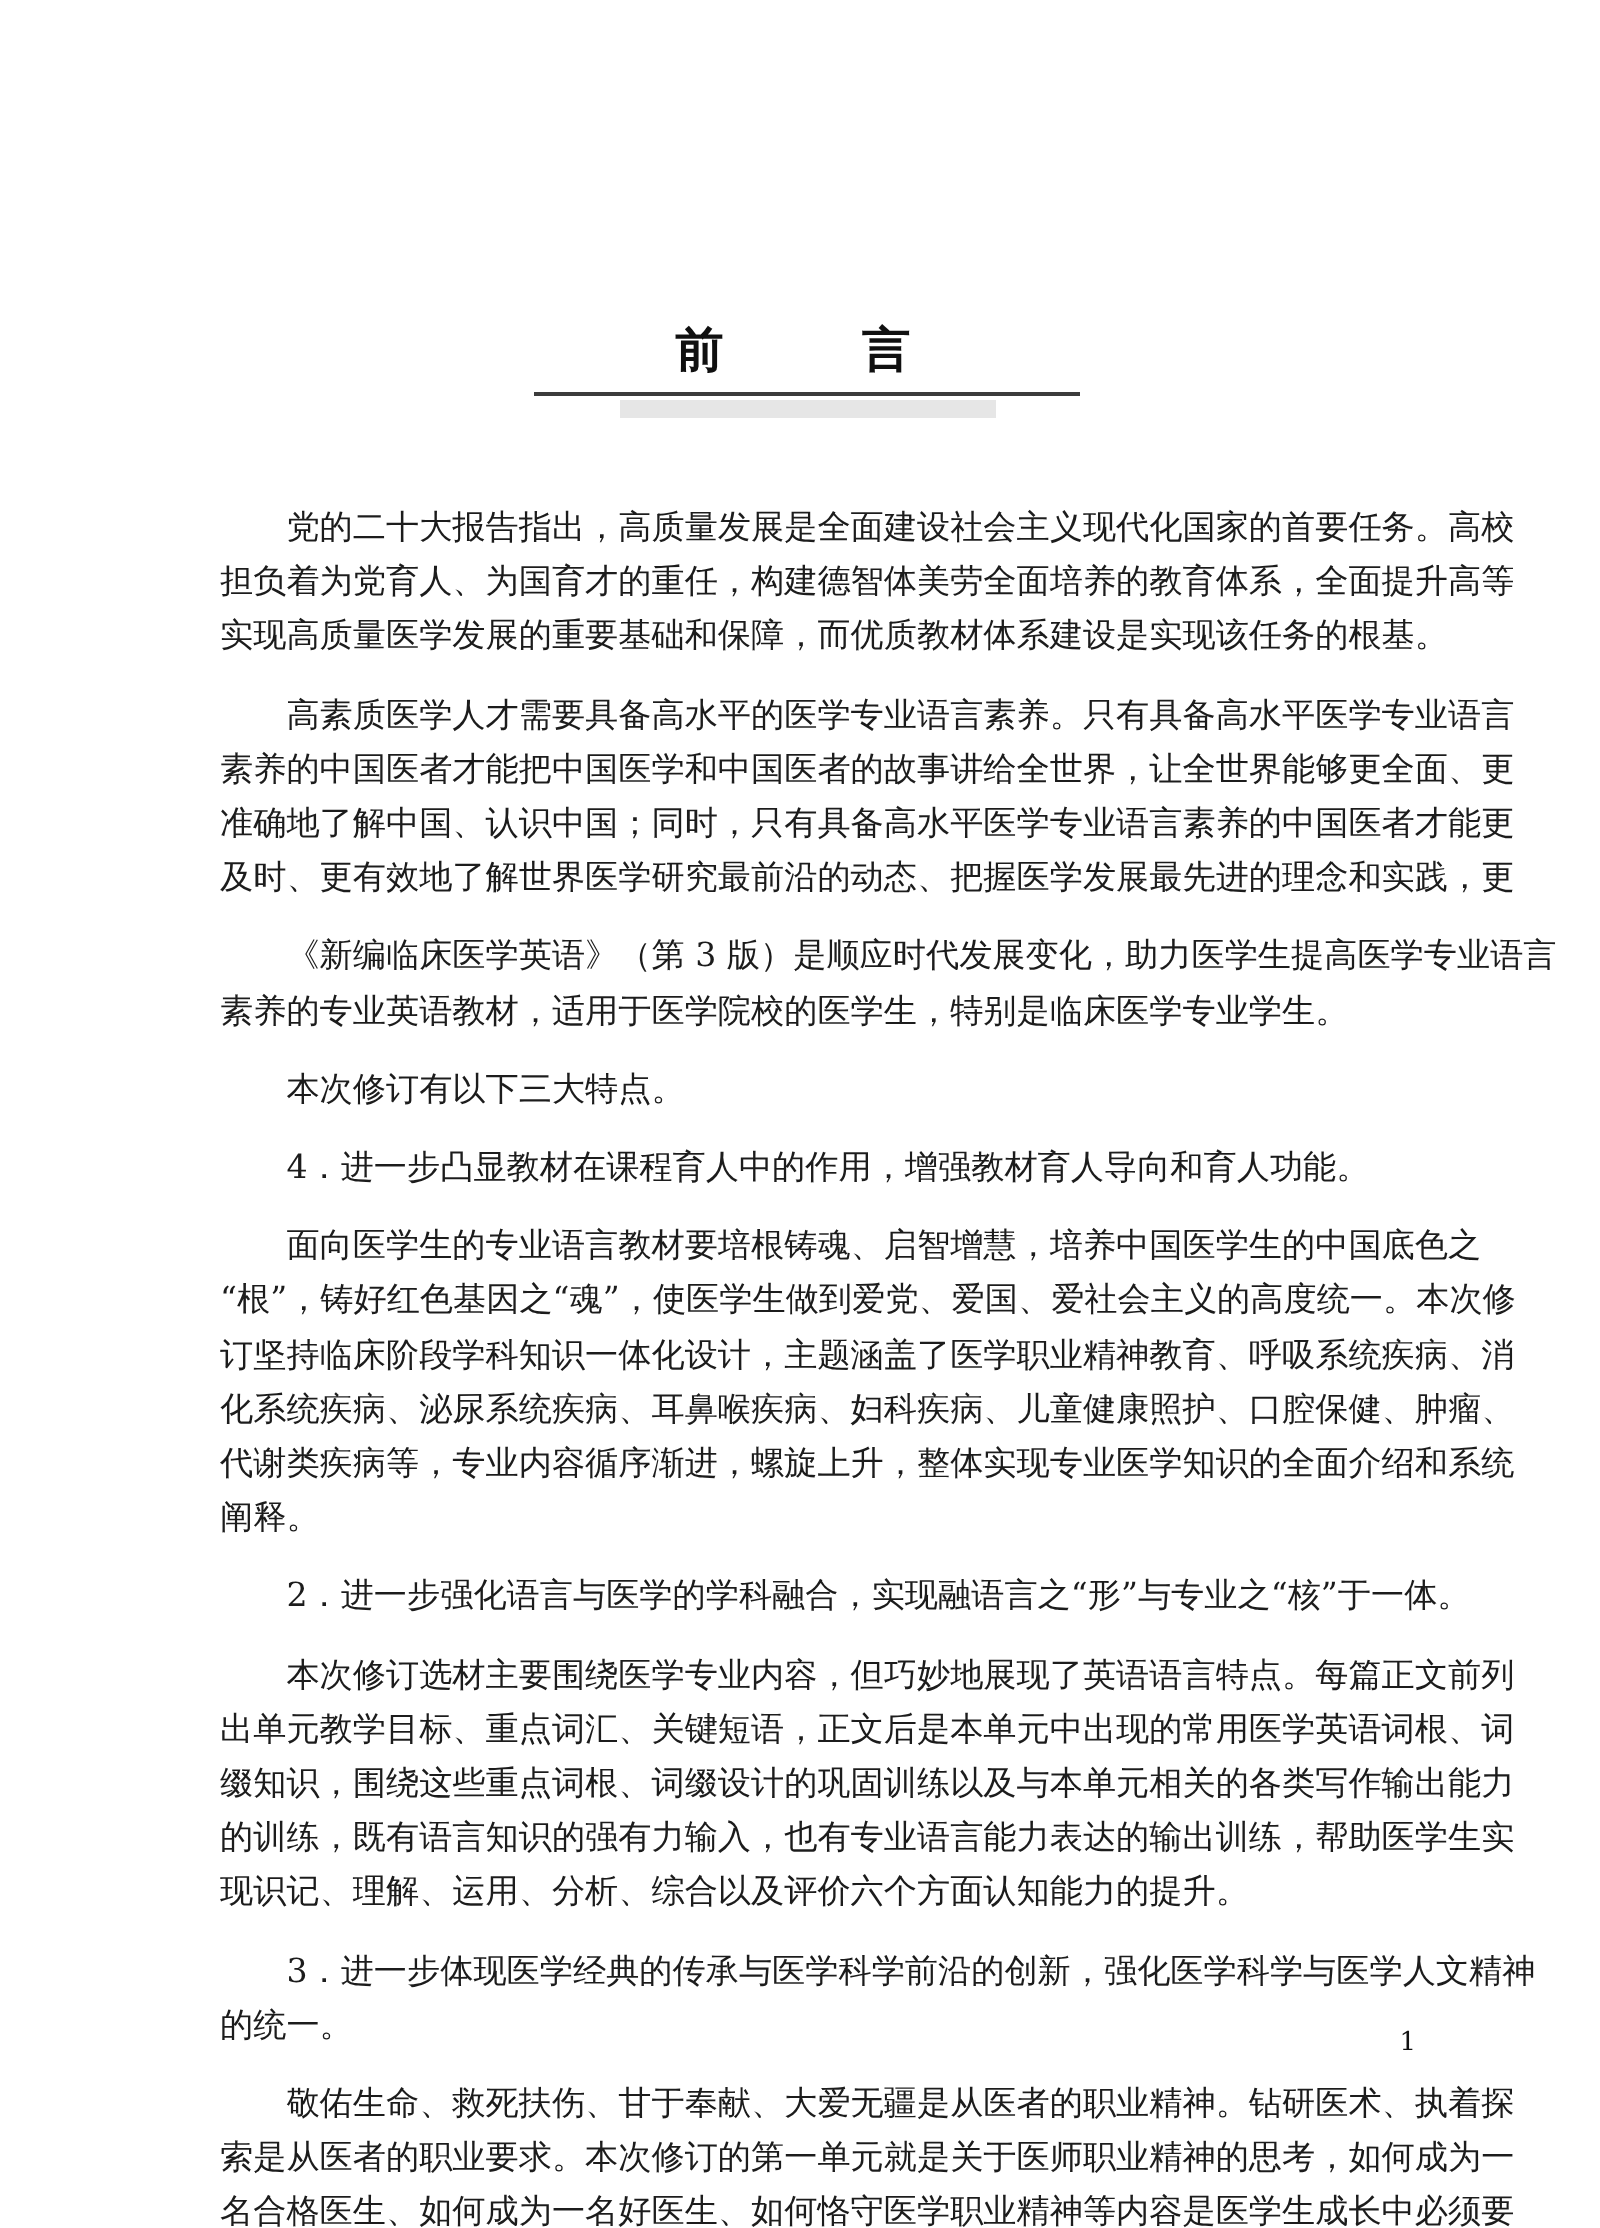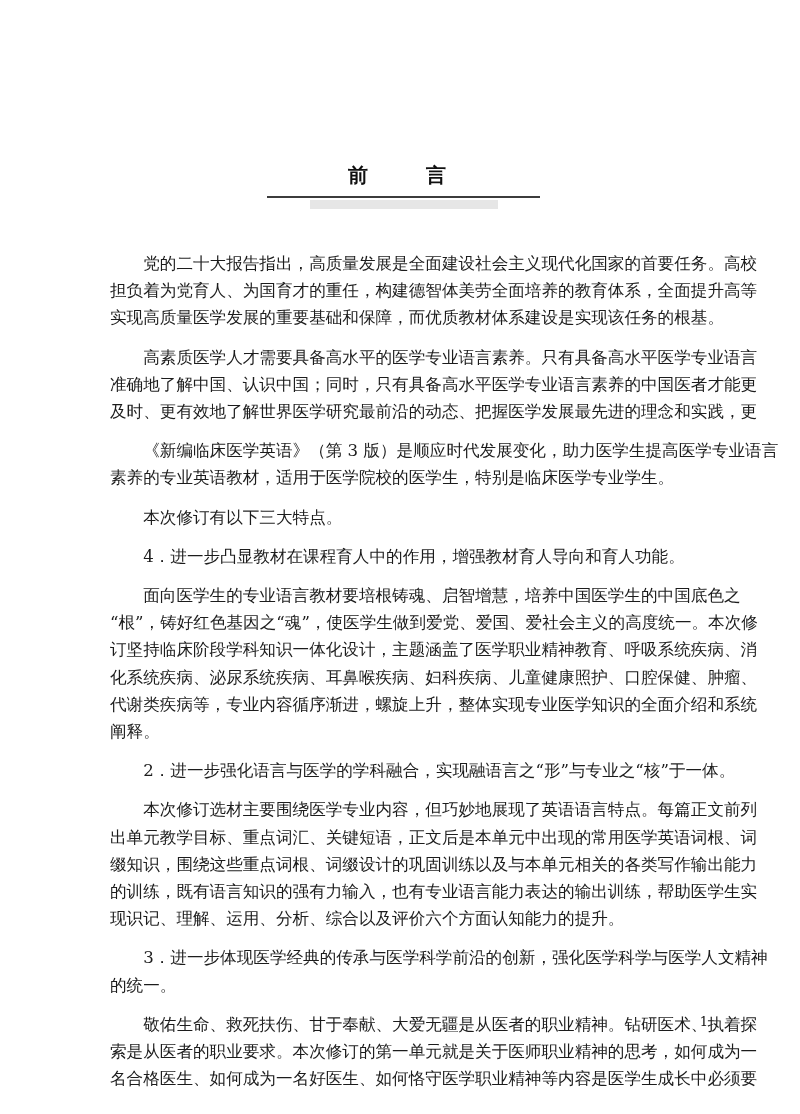--- a/index.html
+++ b/index.html
@@ -25,21 +25,21 @@
   
   .heading-block {
     position: absolute;
     left: 0;
     right: 0;
     top: 158px;
     height: 52px;
   }
   .heading-title {
     text-align: center;
-    font-size: 20px;
+    font-size: 24px;
     font-weight: bold;
     letter-spacing: 0.30em;
     line-height: 34px;
     color: #101010;
     font-family: "DejaVu Serif", "Liberation Serif", serif;
     white-space: pre;
   }
   .rule-wrap {
     position: absolute;
     left: 0;
@@ -116,21 +116,21 @@
   <div class="heading-block">
     <div class="heading-title">前    言</div>
     <div class="rule-wrap">
       <div class="rule-dark"></div>
       <div class="rule-grey"></div>
     </div>
   </div>
 
   <div class="body-text">
       <p class="para"><span class="line just">　　党的二十大报告指出，高质量发展是全面建设社会主义现代化国家的首要任务。高校</span><span class="line just">担负着为党育人、为国育才的重任，构建德智体美劳全面培养的教育体系，全面提升高等</span><span class="line last">实现高质量医学发展的重要基础和保障，而优质教材体系建设是实现该任务的根基。</span></p>
-      <p class="para"><span class="line just">　　高素质医学人才需要具备高水平的医学专业语言素养。只有具备高水平医学专业语言</span><span class="line just">准确地了解中国、认识中国；同时，只有具备高水平医学专业语言素养的中国医者才能更</span><span class="line just">及时、更有效地了解世界医学研究最前沿的动态、把握医学发展最先进的理念和实践，更</span></p>
+      <p class="para"><span class="line just">　　高素质医学人才需要具备高水平的医学专业语言素养。只有具备高水平医学专业语言</span><span class="line just">素养的中国医者才能把中国医学和中国医者的故事讲给全世界，让全世界能够更全面、更</span><span class="line just">准确地了解中国、认识中国；同时，只有具备高水平医学专业语言素养的中国医者才能更</span><span class="line just">及时、更有效地了解世界医学研究最前沿的动态、把握医学发展最先进的理念和实践，更</span></p>
       <p class="para"><span class="line just">　　《新编临床医学英语》（第 3 版）是顺应时代发展变化，助力医学生提高医学专业语言</span><span class="line last">素养的专业英语教材，适用于医学院校的医学生，特别是临床医学专业学生。</span></p>
       <p class="para"><span class="line last">　　本次修订有以下三大特点。</span></p>
       <p class="para"><span class="line last">　　4．进一步凸显教材在课程育人中的作用，增强教材育人导向和育人功能。</span></p>
       <p class="para"><span class="line just">　　面向医学生的专业语言教材要培根铸魂、启智增慧，培养中国医学生的中国底色之</span><span class="line just">“根”，铸好红色基因之“魂”，使医学生做到爱党、爱国、爱社会主义的高度统一。本次修</span><span class="line just">订坚持临床阶段学科知识一体化设计，主题涵盖了医学职业精神教育、呼吸系统疾病、消</span><span class="line just">化系统疾病、泌尿系统疾病、耳鼻喉疾病、妇科疾病、儿童健康照护、口腔保健、肿瘤、</span><span class="line just">代谢类疾病等，专业内容循序渐进，螺旋上升，整体实现专业医学知识的全面介绍和系统</span><span class="line last">阐释。</span></p>
       <p class="para"><span class="line last">　　2．进一步强化语言与医学的学科融合，实现融语言之“形”与专业之“核”于一体。</span></p>
       <p class="para"><span class="line just">　　本次修订选材主要围绕医学专业内容，但巧妙地展现了英语语言特点。每篇正文前列</span><span class="line just">出单元教学目标、重点词汇、关键短语，正文后是本单元中出现的常用医学英语词根、词</span><span class="line just">缀知识，围绕这些重点词根、词缀设计的巩固训练以及与本单元相关的各类写作输出能力</span><span class="line just">的训练，既有语言知识的强有力输入，也有专业语言能力表达的输出训练，帮助医学生实</span><span class="line last">现识记、理解、运用、分析、综合以及评价六个方面认知能力的提升。</span></p>
       <p class="para"><span class="line just">　　3．进一步体现医学经典的传承与医学科学前沿的创新，强化医学科学与医学人文精神</span><span class="line last">的统一。</span></p>
       <p class="para"><span class="line just">　　敬佑生命、救死扶伤、甘于奉献、大爱无疆是从医者的职业精神。钻研医术、执着探</span><span class="line just">索是从医者的职业要求。本次修订的第一单元就是关于医师职业精神的思考，如何成为一</span><span class="line last">名合格医生、如何成为一名好医生、如何恪守医学职业精神等内容是医学生成长中必须要</span></p>
     </div>
 

